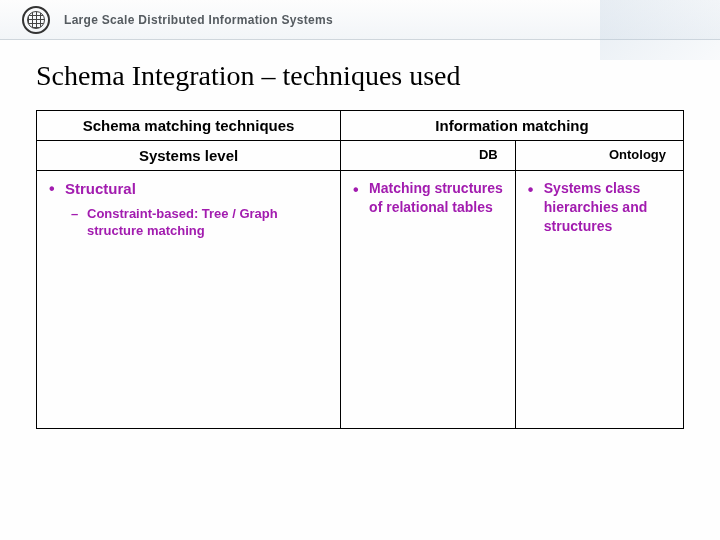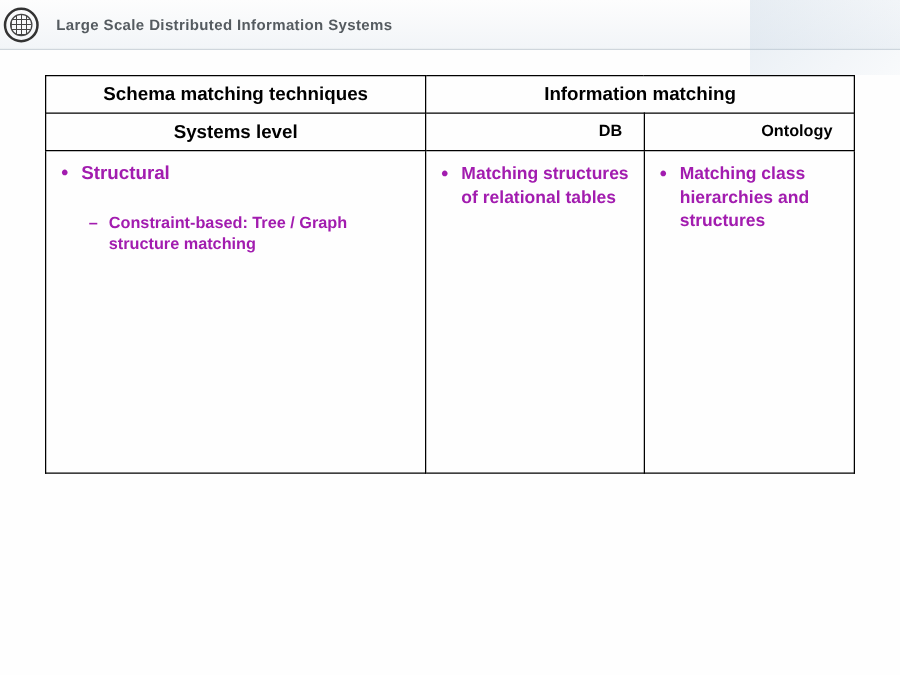--- a/index.html
+++ b/index.html
@@ -14,21 +14,21 @@
     position: absolute;
     top: 0; right: 0;
     width: 120px; height: 60px;
     background: linear-gradient(135deg, rgba(180,200,220,0.3), rgba(200,215,230,0.1));
     pointer-events: none;
   }
   .header-bar {
     height: 40px;
     display: flex;
     align-items: center;
-    padding: 4px 3px;
+    padding: 4px 22px;
     border-bottom: 1px solid #cfd6dc;
     background: linear-gradient(#fdfdfd, #f2f5f8);
   }
   .logo {
     width: 28px; height: 28px;
     border: 2px solid #333;
     border-radius: 50%;
     margin-right: 14px;
     position: relative;
     display: flex; align-items: center; justify-content: center;
@@ -89,21 +89,21 @@
     position: relative;
     padding-left: 18px;
     color: #a21caf;
     line-height: 1.3;
   }
   ul.bul > li::before {
     content: "•";
     position: absolute; left: 2px; top: 0;
     font-size: 16px;
   }
-  ul.sub { list-style: none; margin-top: 20px; }
+  ul.sub { list-style: none; margin-top: 6px; }
   ul.sub > li {
     font-family: Verdana, Arial, sans-serif;
     font-weight: bold;
     font-size: 13px;
     position: relative;
     padding-left: 16px;
     margin-left: 6px;
     line-height: 1.35;
   }
   ul.sub > li::before {
@@ -116,20 +116,21 @@
 <body>
 
 <div class="bg-accent"></div>
 
 <div class="header-bar">
   <div class="logo"></div>
   <div class="brand">Large Scale Distributed Information Systems</div>
 </div>
 
 <div class="slide">
+  <h1 class="title">Schema Integration – techniques used</h1>
 
   <table class="grid">
     <colgroup>
       <col class="c1">
         <col class="c2">
         <col class="c3">
     </colgroup>
     <tbody>
         <tr>
       <td class="hcell">Schema matching techniques</td>
@@ -151,19 +152,19 @@
           </li>
         </ul>
       </td>
       <td class="cell-pad info-cell">
         <ul class="bul">
           <li>Matching structures of relational tables</li>
         </ul>
       </td>
       <td class="cell-pad info-cell">
         <ul class="bul">
-          <li>Matching class hierarchies and structures</li>
+          <li>Systems class hierarchies and structures</li>
         </ul>
       </td>
     </tr>
   </tbody>
     </table>
 </div>
 
 </body></html>

